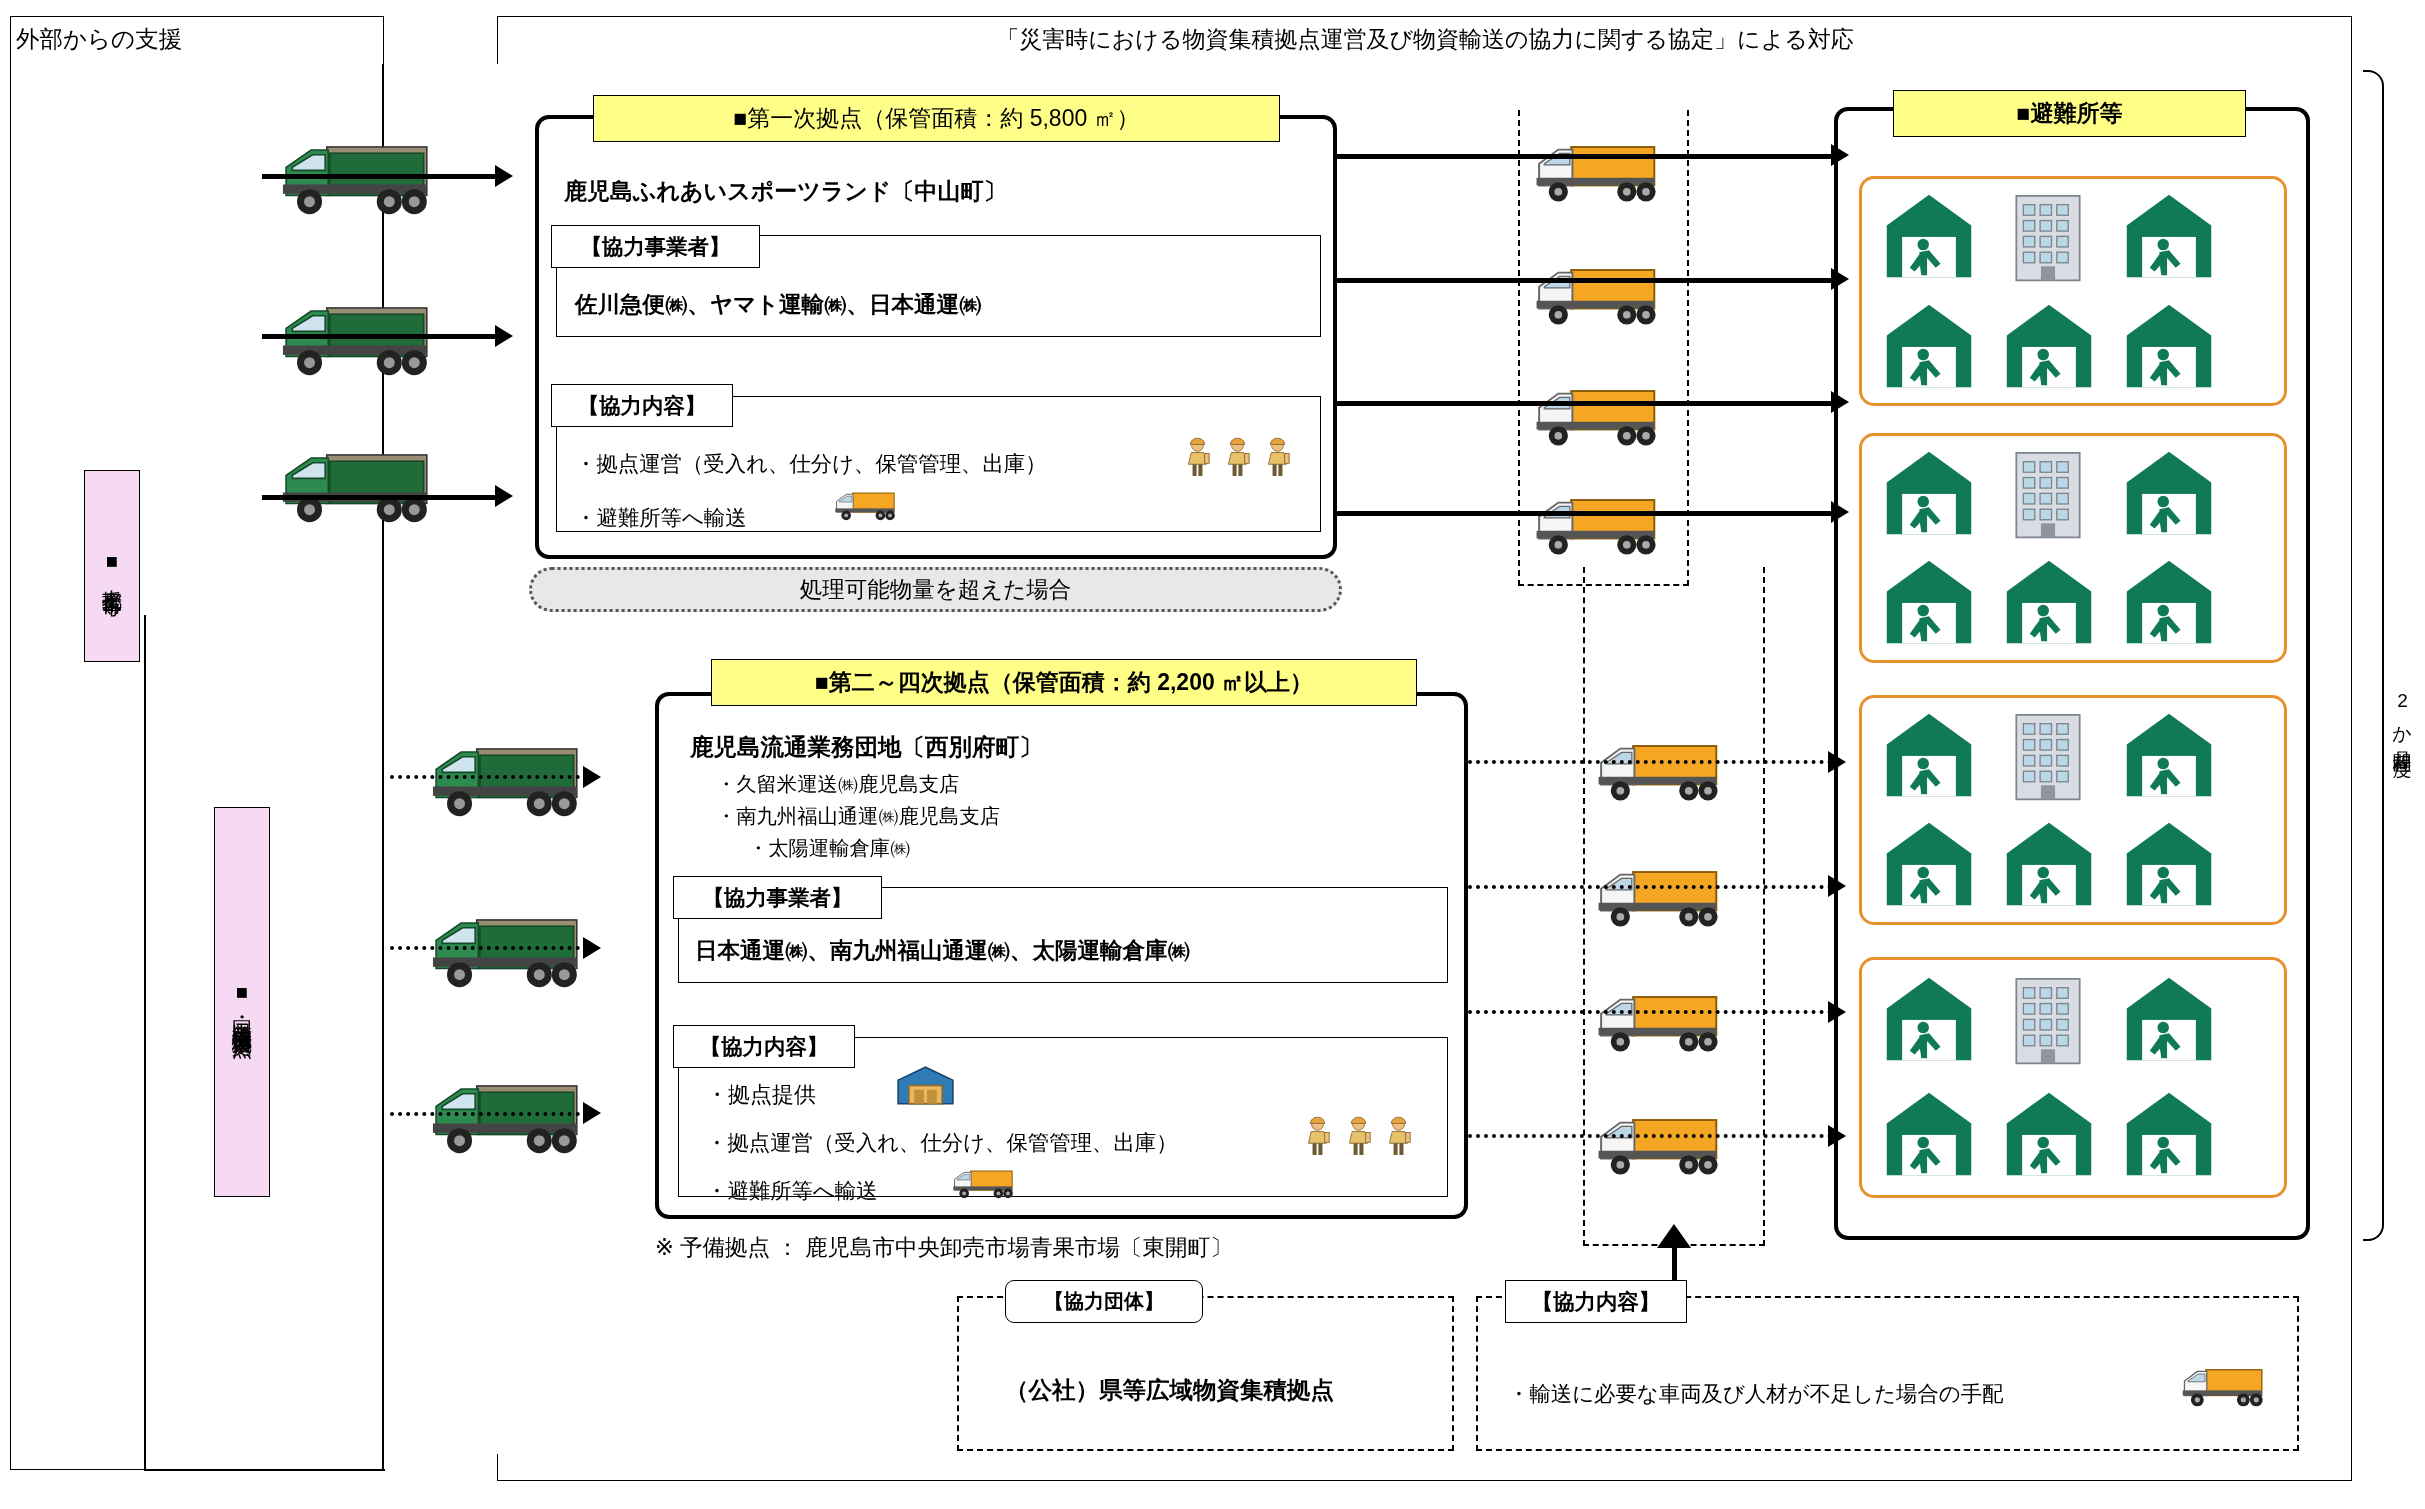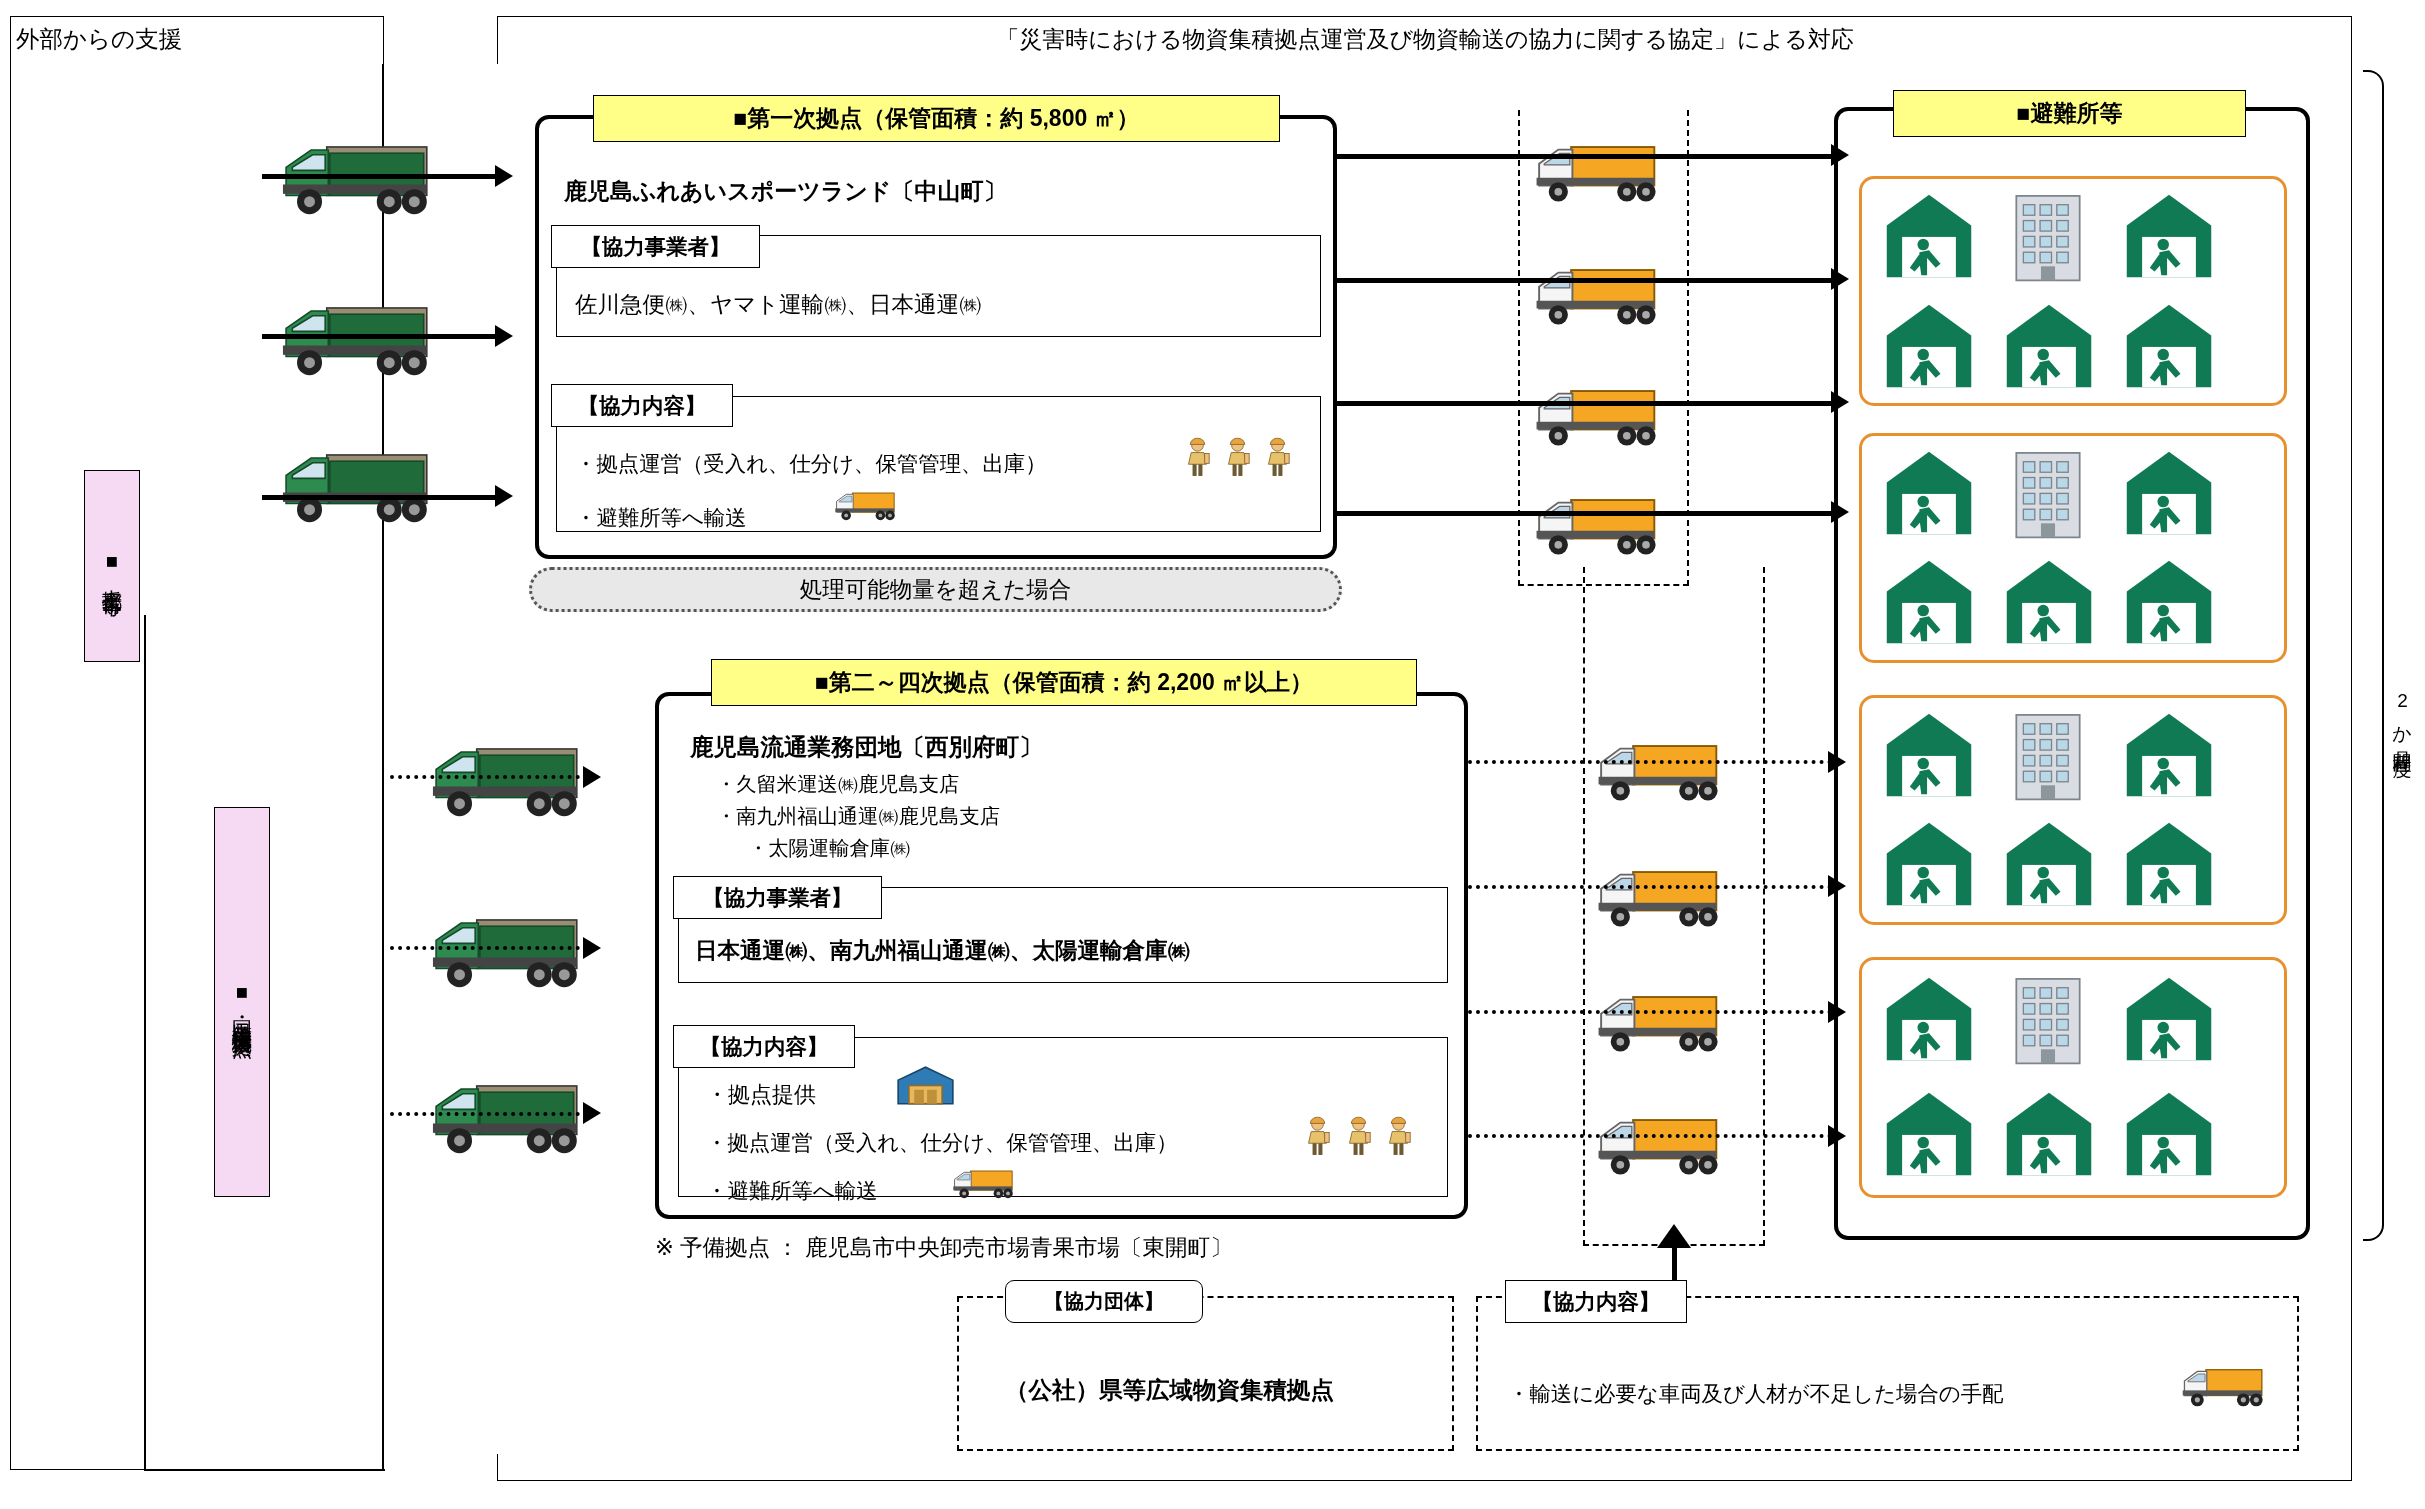--- a/index.html
+++ b/index.html
@@ -163,27 +163,27 @@
 
 <div class="abs dotline" style="left:390px;top:775px;width:198px;"></div>
 <div class="abs arrow-head" style="left:583px;top:766px;"></div>
 <div class="abs dotline" style="left:390px;top:946px;width:198px;"></div>
 <div class="abs arrow-head" style="left:583px;top:937px;"></div>
 <div class="abs dotline" style="left:390px;top:1112px;width:198px;"></div>
 <div class="abs arrow-head" style="left:583px;top:1102px;"></div>
 
 <div class="abs rbx" style="left:535px;top:115px;width:802px;height:444px;"></div>
 
-<div class="abs yellow ctr" style="left:593px;top:95px;width:687px;height:47px;font-size:23px;font-weight:bold;">■第一次拠点（保管面積：約 5,800 ㎡）</div>
+<div class="abs yellow ctr" style="left:593px;top:95px;width:687px;height:47px;font-size:23px;font-weight:normal;">■第一次拠点（保管面積：約 5,800 ㎡）</div>
 
 <div class="abs" style="left:564px;top:176px;width:748px;font-size:23px;font-weight:bold;">鹿児島ふれあいスポーツランド〔中山町〕</div>
 
 <div class="abs bx" style="left:556px;top:235px;width:765px;height:102px;"></div>
 <div class="abs lbl" style="left:551px;top:225px;width:209px;height:43px;font-size:21.4px;font-weight:bold;">【協力事業者】</div>
-<div class="abs" style="left:575px;top:289px;width:738px;font-size:22.5px;font-weight:normal;">佐川急便㈱、ヤマト運輸㈱、日本通運㈱</div>
+<div class="abs" style="left:575px;top:289px;width:738px;font-size:22.5px;font-weight:bold;">佐川急便㈱、ヤマト運輸㈱、日本通運㈱</div>
 
 <div class="abs bx" style="left:556px;top:396px;width:765px;height:136px;"></div>
 <div class="abs lbl" style="left:551px;top:384px;width:182px;height:43px;font-size:21.4px;font-weight:bold;">【協力内容】</div>
 <div class="abs" style="left:575px;top:449px;width:642px;font-size:21.4px;">・拠点運営（受入れ、仕分け、保管管理、出庫）</div>
 <div class="abs" style="left:575px;top:503px;width:535px;font-size:21.4px;">・避難所等へ輸送</div>
 
 <div class="abs" style="left:1184px;top:436px;width:27px;height:43px;">
     <svg viewBox="0 0 60 90" width="27" height="43">
       <use href="#worker"></use>
     </svg>

